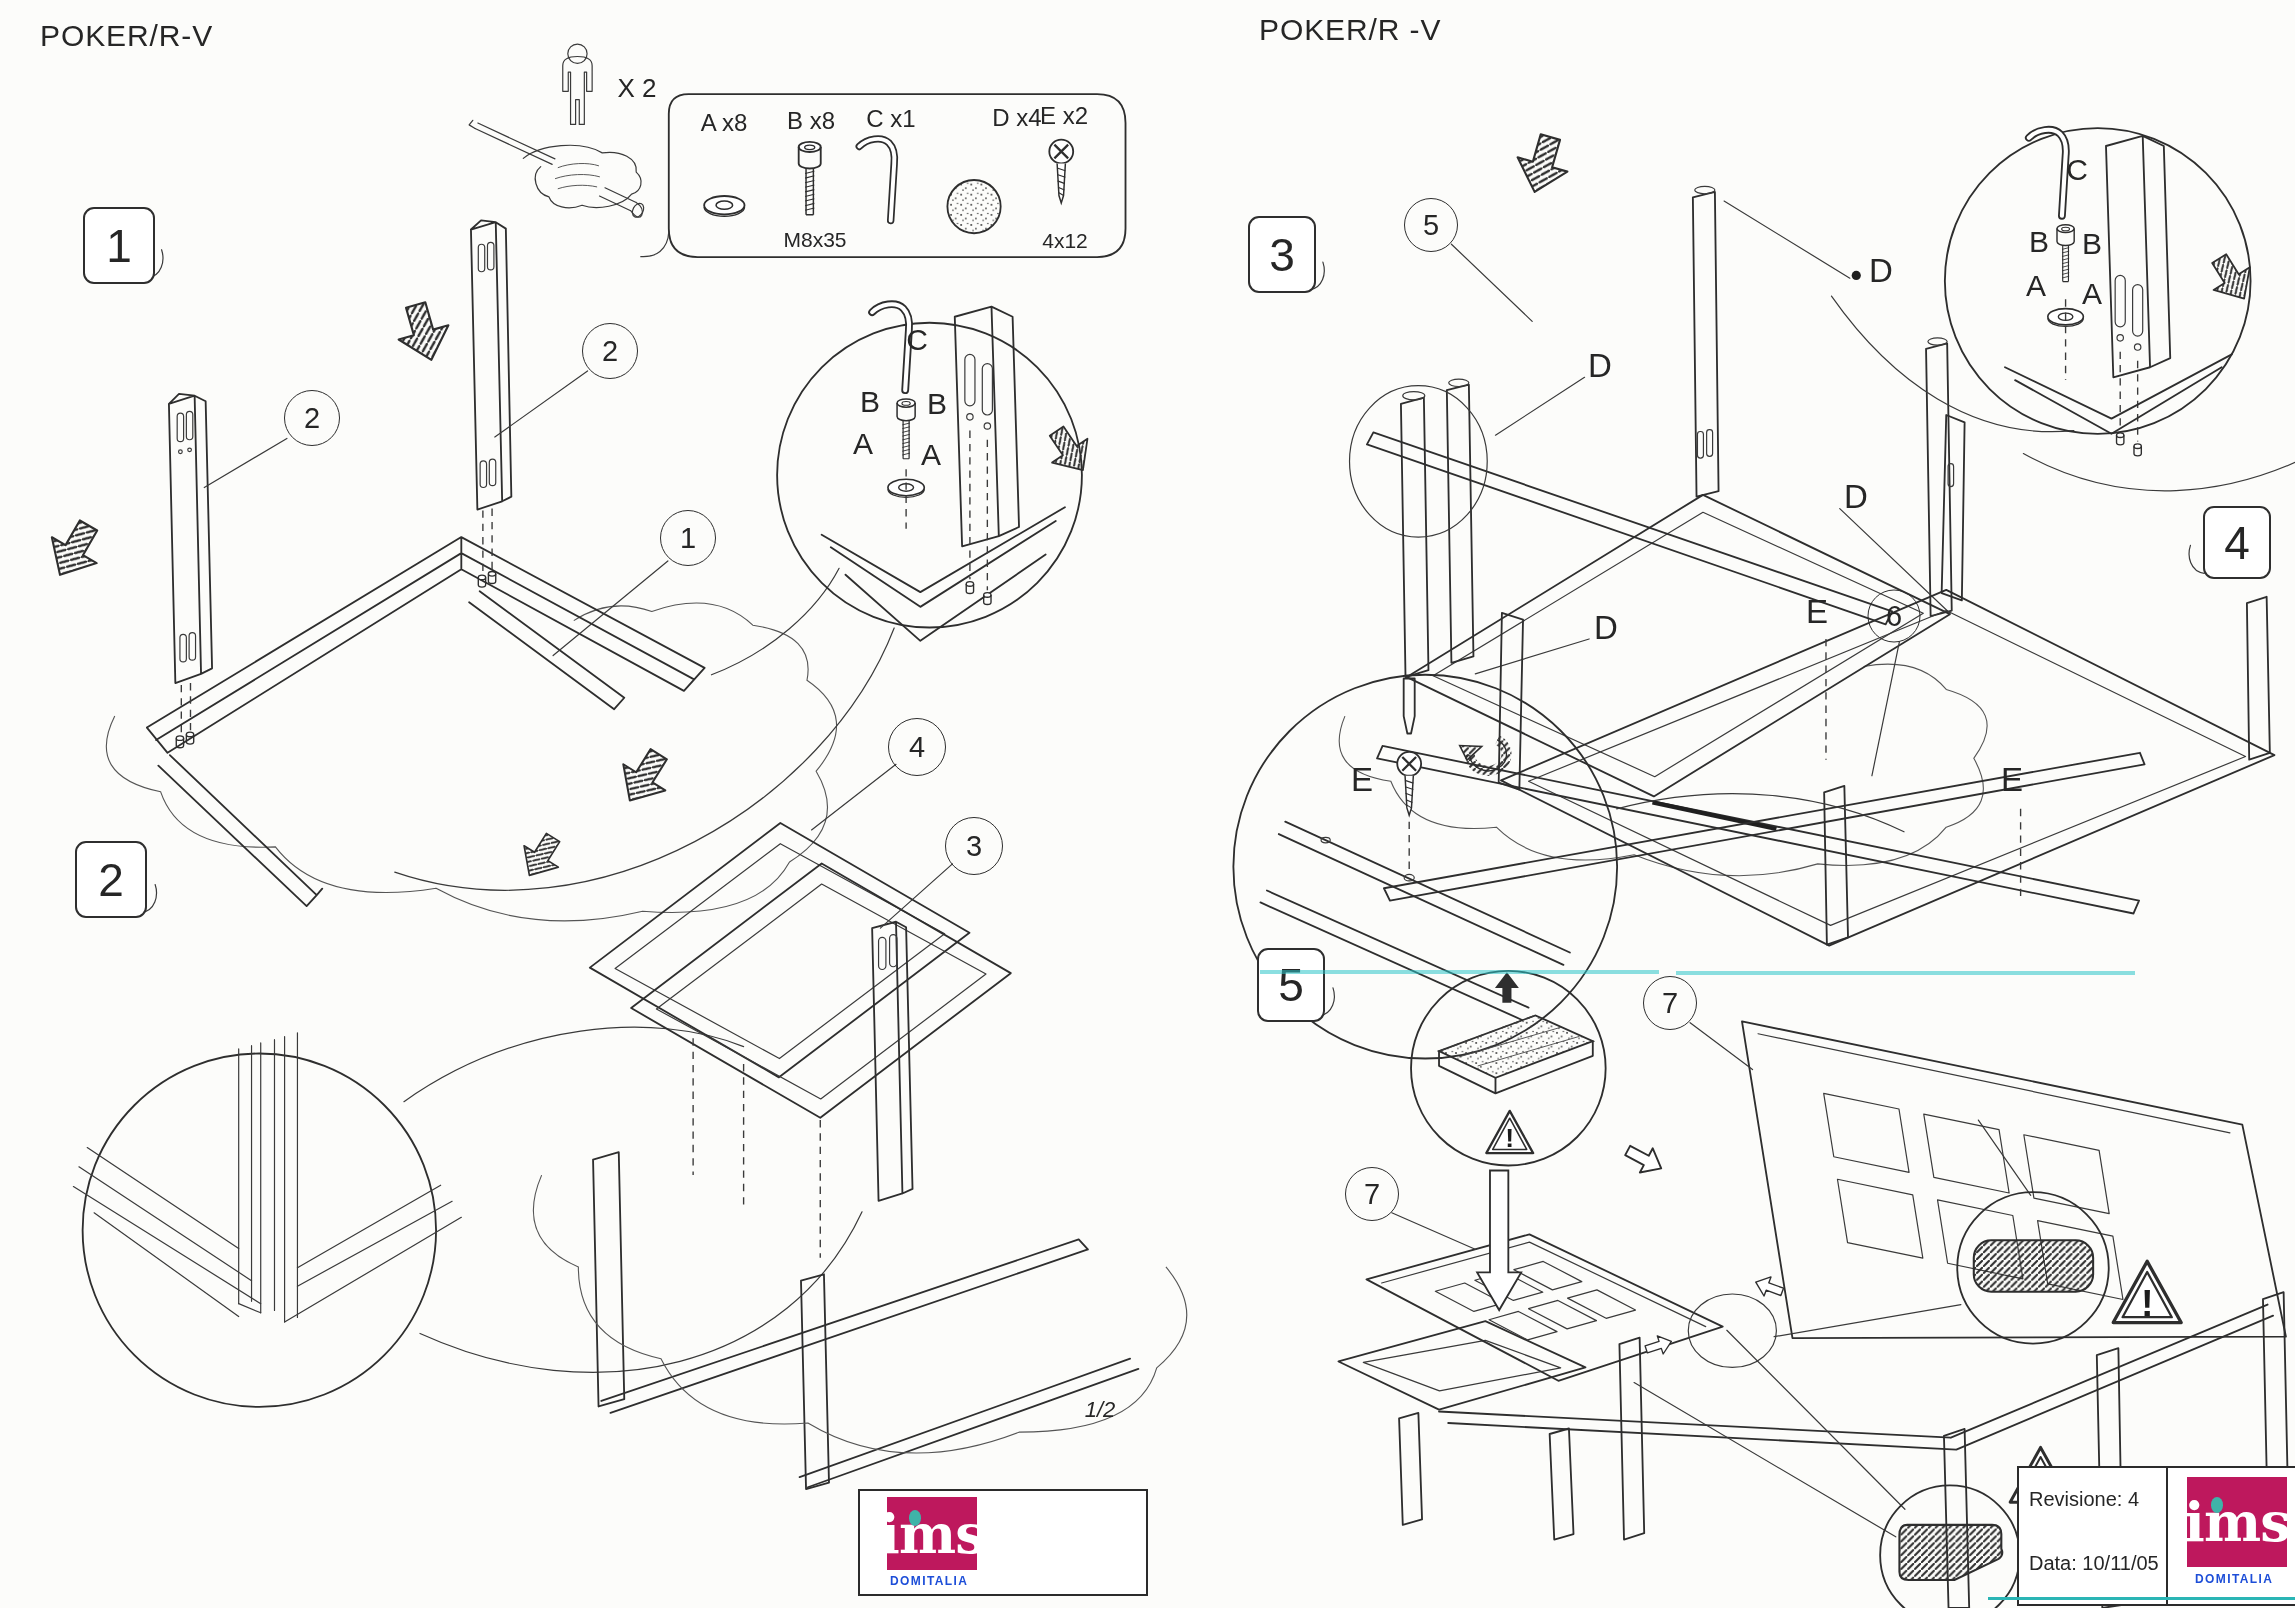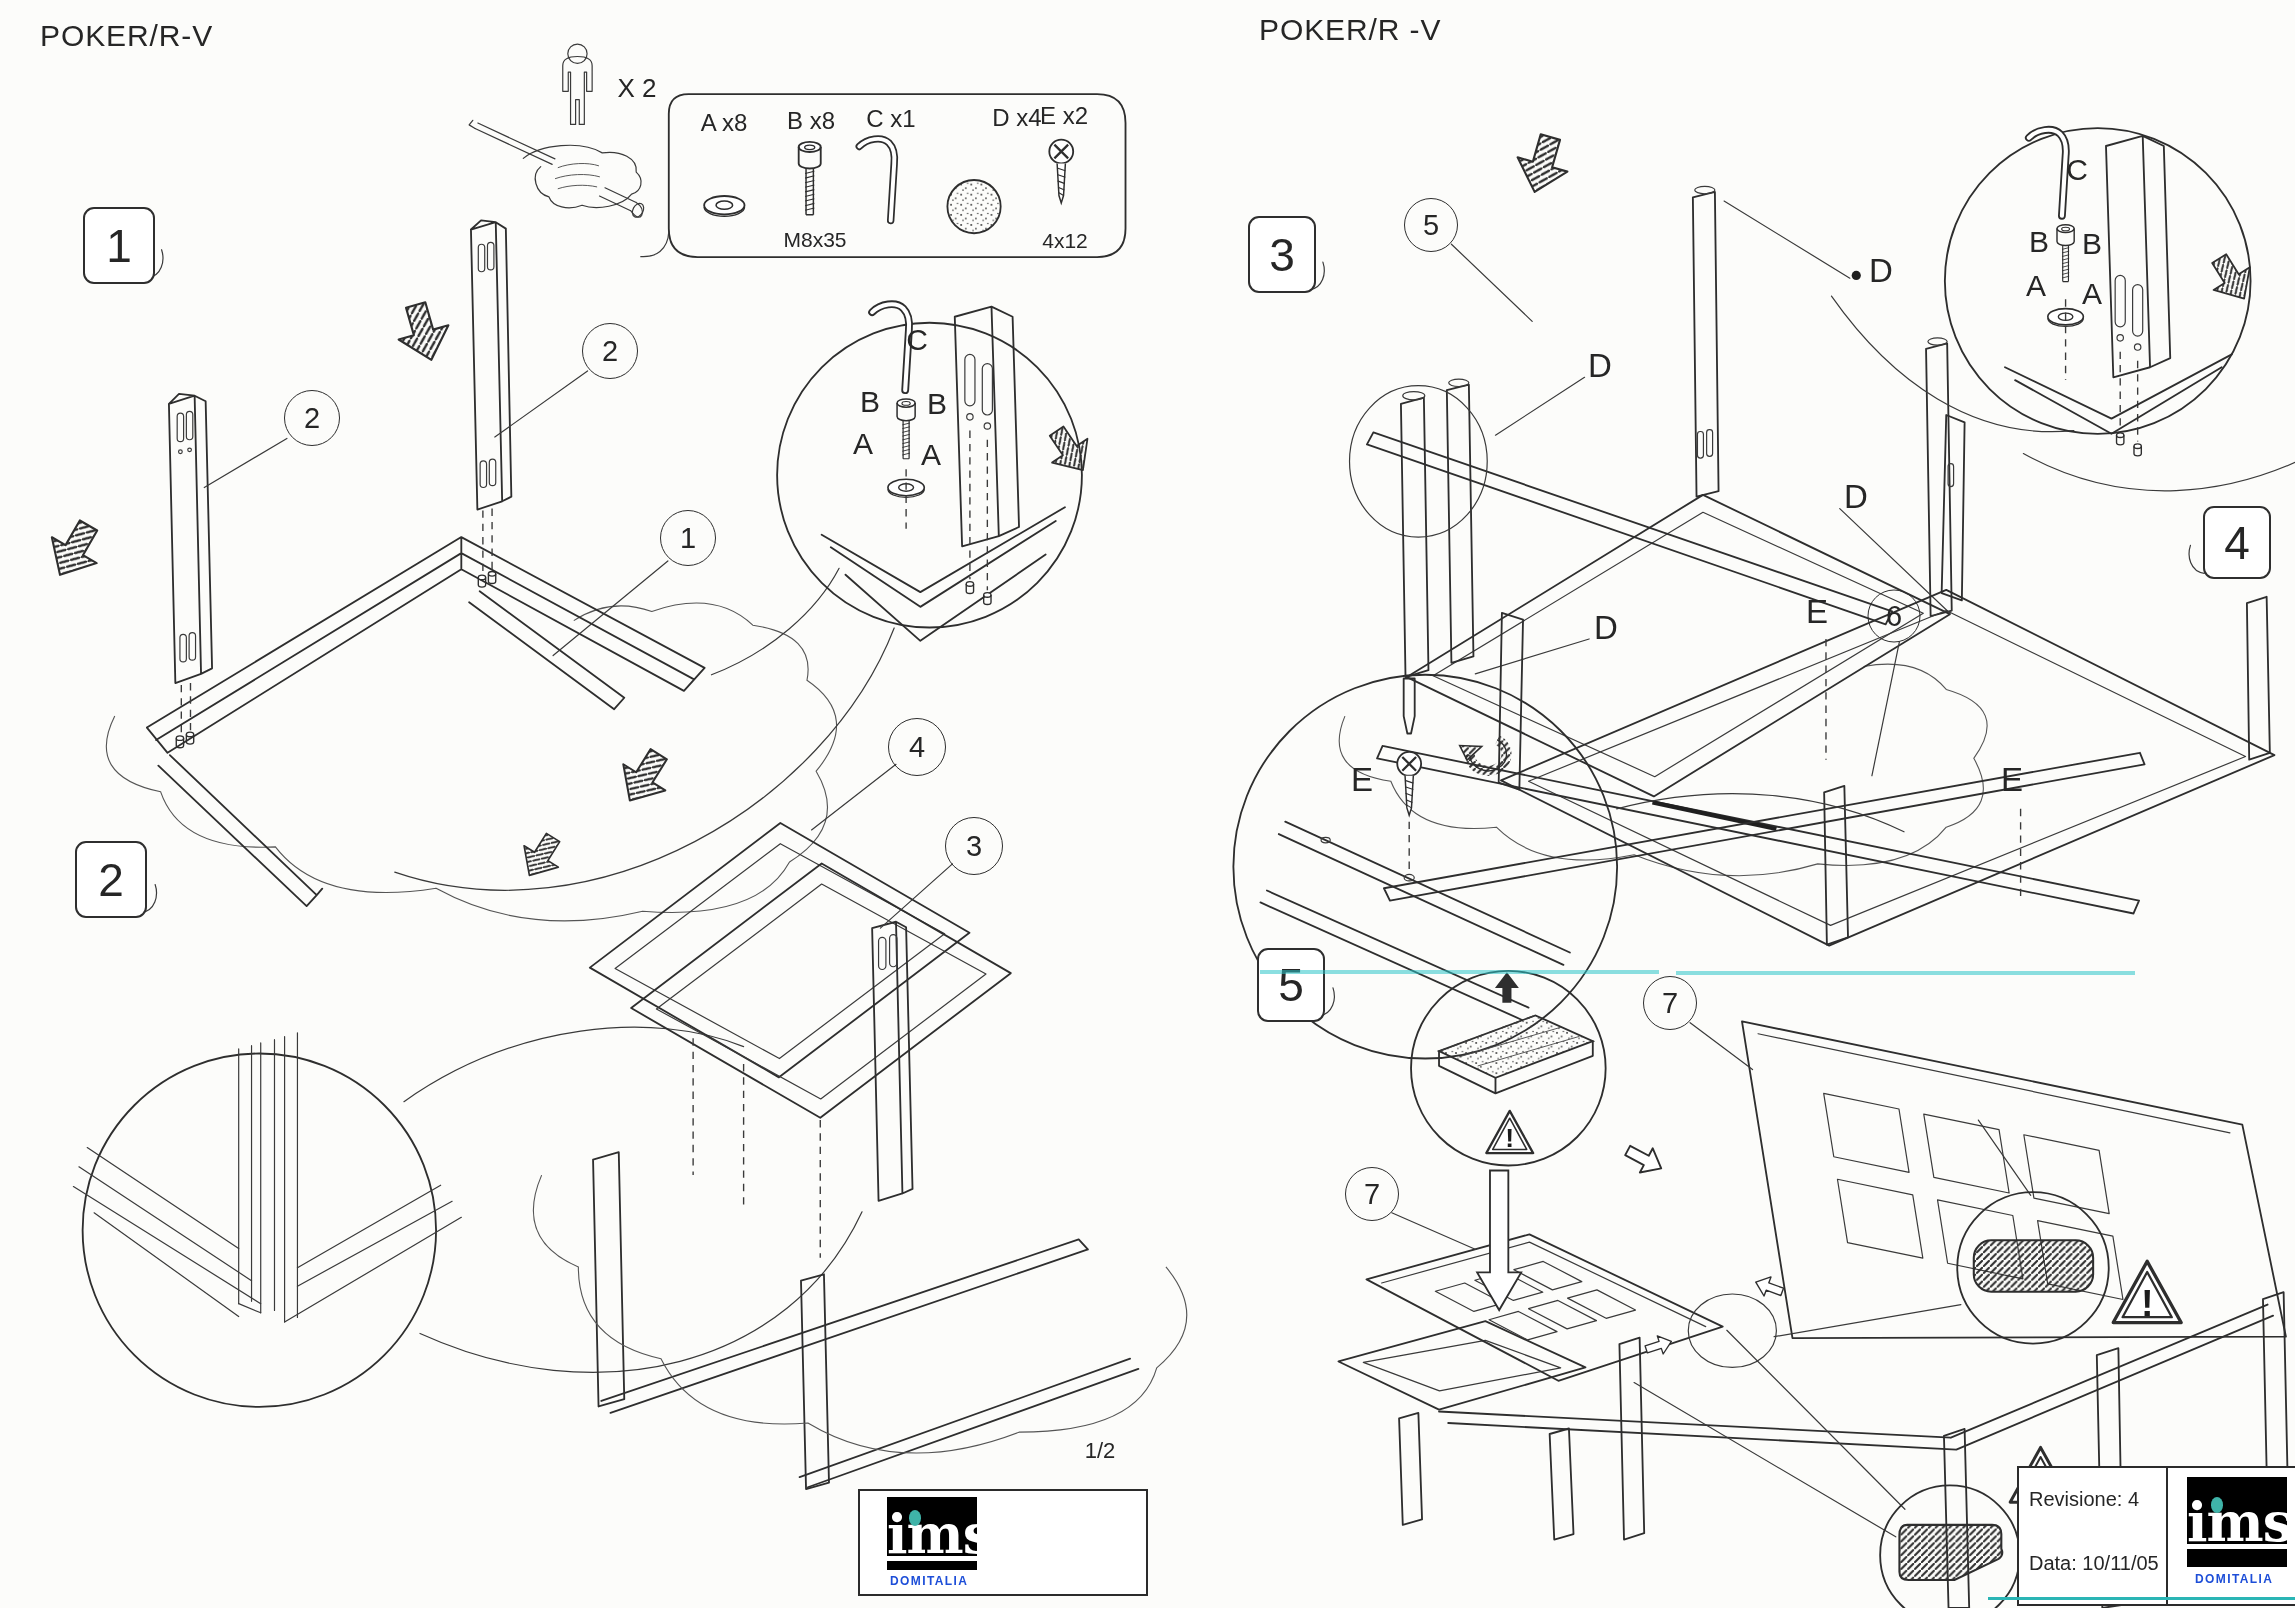--- a/index.html
+++ b/index.html
@@ -17,22 +17,22 @@
   .pagenum{font-size:22px;}
   .callout{position:absolute;z-index:2;border:1.8px solid #2e2e2e;border-radius:50%;
            display:flex;align-items:center;justify-content:center;
            font-size:29px;background:transparent;transform:translate(-50%,-50%);}
   .badge{position:absolute;z-index:2;border:2.3px solid #2e2e2e;border-radius:11px;
          display:flex;align-items:center;justify-content:center;font-size:46px;background:#fff;}
   .revbox{position:absolute;z-index:2;border:2.3px solid #2b2b2b;display:flex;background:#fff;}
   .revcell{flex:1;position:relative;border-right:2.3px solid #2b2b2b;}
   .revcell:last-child{border-right:none;}
   .revtext{position:absolute;font-size:20px;}
-  .logo-box{position:absolute;background:#000000;color:#fff;display:flex;align-items:center;justify-content:flex-start;
-            font-family:"DejaVu Serif",serif;font-weight:bold;font-size:54px;letter-spacing:-0.9px;text-decoration:underline;}
+  .logo-box{position:absolute;background:#be185d;color:#fff;display:flex;align-items:center;justify-content:center;
+            font-family:"DejaVu Serif",serif;font-weight:bold;font-size:54px;letter-spacing:-0.9px;}
   .logo-dot{position:absolute;width:12px;height:15.6px;border-radius:50%;background:#3fb3a8;}
   .logo-sub{position:absolute;font-size:12px;font-weight:bold;letter-spacing:1.4px;color:#1d4ed8;}
   .cyan{position:absolute;z-index:2;background:rgba(44,196,200,0.55);}
   .cyan-solid{position:absolute;z-index:2;background:#2ab5b5;}
   .ln{fill:none;stroke:#2e2e2e;stroke-width:4;stroke-linecap:round;stroke-linejoin:round;}
   .ln2{fill:none;stroke:#3a3a3a;stroke-width:2.6;stroke-linecap:round;stroke-linejoin:round;}
   .lnt{fill:none;stroke:#4a4a4a;stroke-width:2;stroke-linecap:round;}
   .dash{fill:none;stroke:#3a3a3a;stroke-width:3;stroke-dasharray:16 13;}
   .blob{fill:none;stroke:#555;stroke-width:2.4;}
   .wtri{fill:#fff;stroke:#2e2e2e;stroke-width:5;stroke-linejoin:round;}
@@ -412,21 +412,21 @@
 <div class="lbl letter-sm ctr" style="left:917px;top:340px;">C</div>
 <div class="lbl letter-sm ctr" style="left:870px;top:402px;">B</div>
 <div class="lbl letter-sm ctr" style="left:937px;top:404px;">B</div>
 <div class="lbl letter-sm ctr" style="left:863px;top:444px;">A</div>
 <div class="lbl letter-sm ctr" style="left:931px;top:455px;">A</div>
 
 <div class="badge" style="left:75px;top:841px;width:68px;height:73px;">2</div>
 <div class="callout" style="left:917px;top:747px;width:56px;height:56px;">4</div>
 <div class="callout" style="left:974px;top:846px;width:56px;height:56px;">3</div>
 
-<div class="lbl pagenum ctr" style="left:1100px;top:1451px;">1/2</div>
+<div class="lbl pagenum ctr" style="left:1100px;top:1410px;font-style:italic;">1/2</div>
 
 <div class="revbox" style="left:858px;top:1489px;width:286px;height:103px;">
   <div class="revcell" style="flex:0 0 138px;">
     <div class="logo-box" style="left:27px;top:6.4px;width:90px;height:73px;">
       <span>ims</span>
       <span class="logo-dot" style="left:22px;top:13px;"></span>
     </div>
     <div class="logo-sub" style="left:30px;top:83px;">DOMITALIA</div>
   </div>
 </div>

